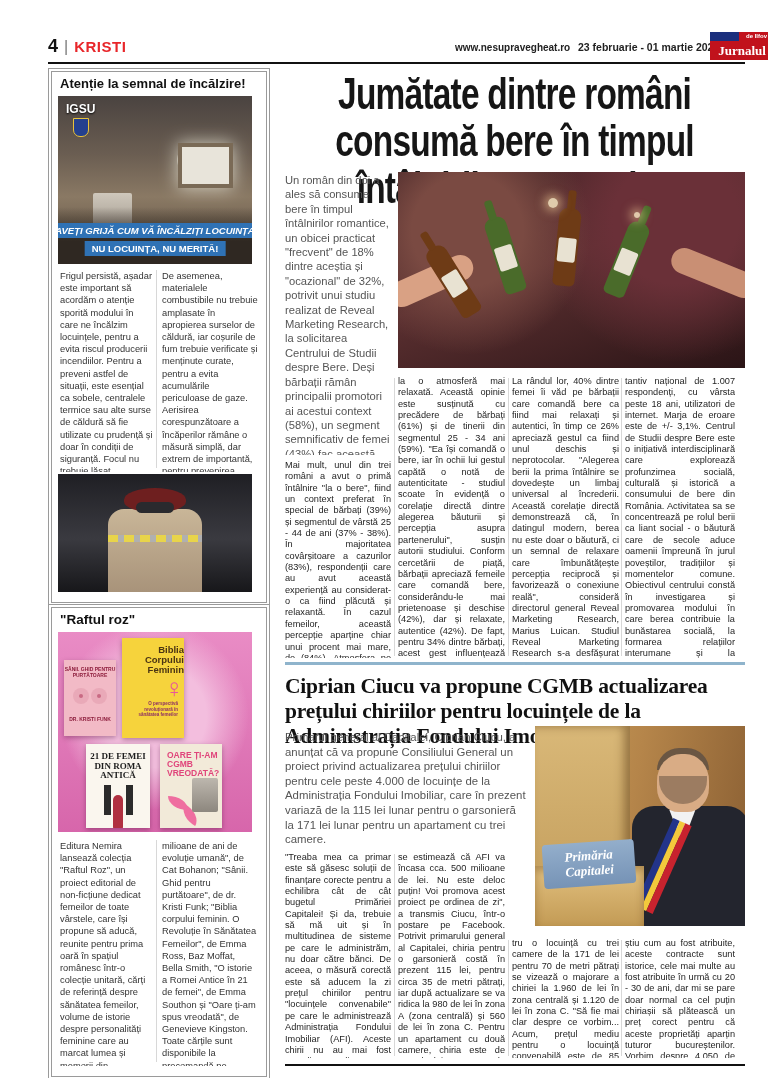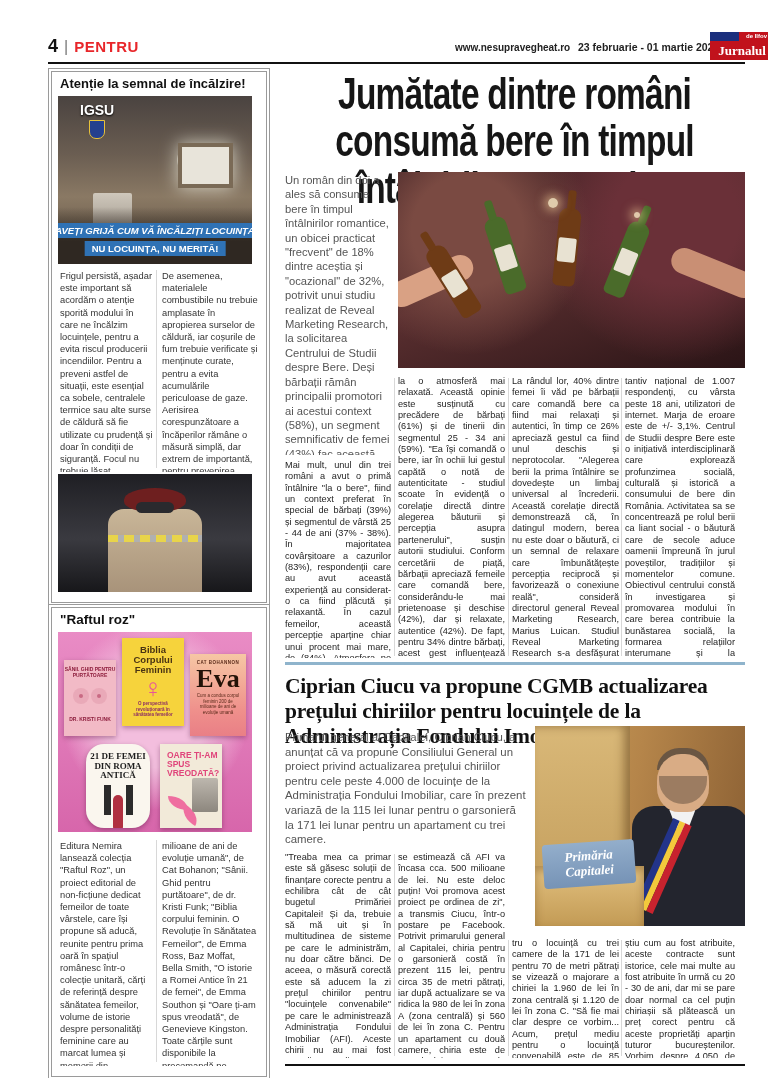--- a/index.html
+++ b/index.html
@@ -25,21 +25,21 @@
   .smalltext{font-size:9.3px;line-height:12.2px;color:#333;text-align:left;overflow:hidden;}
   .colrule{width:1px;background:#d8d8d8;}
   
   .burnt{background:
      radial-gradient(circle at 70% 38%, #d8d2c6 0 9%, transparent 10%),
      linear-gradient(180deg,#4a4340 0%,#6b5e52 35%,#8a7964 60%,#5a4c3e 100%);
      overflow:hidden;}
   .burnt .window{position:absolute;left:62%;top:28%;width:24%;height:22%;background:#e8e4da;border:4px solid #7a6a56;box-shadow:0 0 18px rgba(255,255,240,.7);}
   .burnt .debris{position:absolute;left:0;bottom:0;width:100%;height:34%;background:linear-gradient(180deg,transparent,#2f2822 60%);}
   .burnt .stove{position:absolute;left:18%;bottom:16%;width:20%;height:26%;background:linear-gradient(#cfc8bc,#9a9186);border-radius:2px;}
-  .igsu{position:absolute;left:8px;top:6px;color:#fff;font-size:14px;font-weight:bold;text-shadow:0 1px 2px #000;margin-left:14px;}
+  .igsu{position:absolute;left:8px;top:6px;color:#fff;font-size:12px;font-weight:bold;text-shadow:0 1px 2px #000;}
   .igsu-shield{width:14px;height:17px;margin:2px auto 0;background:#24408e;border:1.5px solid #e8c23a;border-radius:0 0 7px 7px;}
   .capbar{position:absolute;left:50%;transform:translateX(-50%);background:#2f72b5;color:#fff;
           font-weight:bold;font-size:9.5px;white-space:nowrap;padding:2px 7px;}
   
   .fire{background:linear-gradient(180deg,#1f1f24 0%,#3a3a40 55%,#17171a 100%);overflow:hidden;}
   .fire .body{position:absolute;left:26%;top:30%;width:48%;height:70%;background:linear-gradient(#c9b698,#a8937a);border-radius:16px 16px 0 0;}
   .fire .stripe{position:absolute;left:26%;top:52%;width:48%;height:7px;background:repeating-linear-gradient(90deg,#e8d44a 0 10px,#b0b0b0 10px 16px);}
   .fire .helmet{position:absolute;left:34%;top:12%;width:32%;height:20%;background:#6e1f1f;border-radius:50% 50% 45% 45%;}
   .fire .visor{position:absolute;left:40%;top:24%;width:20%;height:9%;background:#2a2a2e;border-radius:6px;}
   
@@ -105,21 +105,21 @@
         color:#fff;font-family:"Liberation Serif",serif;font-style:italic;font-weight:bold;font-size:13px;line-height:15px;text-align:center;padding-top:6px;box-sizing:border-box;}
 </style>
 </head>
 <body>
 
 <div id="page">
 
   <div class="abs" style="left:48px;top:36px;display:flex;align-items:baseline;">
     <span class="pagenum">4</span>
     <span class="pipe">|</span>
-    <span class="section">PENTRU</span>
+    <span class="section">KRISTI</span>
   </div>
   <div class="abs site" style="left:455px;top:42px;">www.nesupravegheat.ro</div>
   <div class="abs daterange" style="left:578px;top:41px;">23 februarie - 01 martie 2026</div>
   <div class="abs logo" style="left:710px;top:32px;">
     <div class="logo-top">
       <span class="b"></span>
       <span class="r">de Ilfov</span>
     </div>
     <div class="logo-main">Jurnalul</div>
   </div>
@@ -150,41 +150,36 @@
   </div>
 
   <div class="abs gbox" style="left:48px;top:604px;width:214px;height:468px;">
     <div class="abs rr-head" style="left:8px;top:4px;">"Raftul roz"</div>
     <div class="abs collage" style="left:6px;top:24px;width:194px;height:200px;">
       <div class="cover c1" style="left:6px;top:28px;width:52px;height:76px;">
         <div class="tl">SÂNII. GHID PENTRU PURTĂTOARE</div>
         <span class="dotcircle"></span><span class="dotcircle"></span>
         <div class="tl" style="margin-top:8px;">DR. KRISTI FUNK</div>
       </div>
-      <div class="cover c2" style="left:64px;top:6px;width:62px;height:88px;">
+      <div class="cover c2" style="left:64px;top:6px;width:62px;height:100px;text-align:right;">
         <div class="tl">Biblia Corpului Feminin</div>
         <div class="female">♀</div>
         <div class="sub">O perspectivă revoluționară în sănătatea femeilor</div>
       </div>
-      <div class="cover c3" style="left:132px;top:22px;width:56px;height:82px;">
-        <div class="au">CAT BOHANNON</div>
-        <div class="ev">Eva</div>
-        <div class="sub">Cum a condus corpul feminin 200 de milioane de ani de evoluție umană</div>
-      </div>
-      <div class="cover c4" style="left:28px;top:112px;width:64px;height:84px;border-radius:18px;">
+      <div class="cover c4" style="left:28px;top:112px;width:64px;height:84px;">
         <div class="tl">21 DE FEMEI DIN ROMA ANTICĂ</div>
         <div class="cols">
             <span class="col"></span>
             <span class="col"></span>
           </div>
         <span class="statue"></span>
         
       </div>
       <div class="cover c5" style="left:102px;top:112px;width:62px;height:84px;">
-        <div class="tl">OARE ȚI-AM SPUS VREODATĂ?</div>
+        <div class="tl">OARE ȚI-AM CGMB VREODATĂ?</div>
         <span class="ginkgo" style="left:8px;top:52px;"></span>
         <span class="ginkgo" style="left:20px;top:64px;transform:rotate(30deg);"></span>
         <span class="photo"></span>
       </div>
     </div>
     <div class="abs smalltext" style="left:8px;top:232px;width:94px;height:226px;">Editura Nemira lansează colecția "Raftul Roz", un proiect editorial de non-ficțiune dedicat femeilor de toate vârstele, care își propune să aducă, reunite pentru prima oară în spațiul românesc într-o colecție unitară, cărți de referință despre sănătatea femeilor, volume de istorie despre personalități feminine care au marcat lumea și memorii din perspectivă feminină. "Raftul Roz" debutează cu cinci titluri: "Eva. Cum a condus corpul feminin 200 de</div>
     <div class="abs colrule" style="left:104px;top:232px;height:222px;"></div>
     <div class="abs smalltext" style="left:110px;top:232px;width:96px;height:226px;">milioane de ani de evoluție umană", de Cat Bohanon; "Sânii. Ghid pentru purtătoare", de dr. Kristi Funk; "Biblia corpului feminin. O Revoluție în Sănătatea Femeilor", de Emma Ross, Baz Moffat, Bella Smith, "O istorie a Romei Antice în 21 de femei", de Emma Southon și "Oare ți-am spus vreodată", de Genevieve Kingston. Toate cărțile sunt disponibile la precomandă pe nemira.ro și vor ajunge în librăriile online și fizice din toată țara începând cu 2 martie.</div>
   </div>
 

